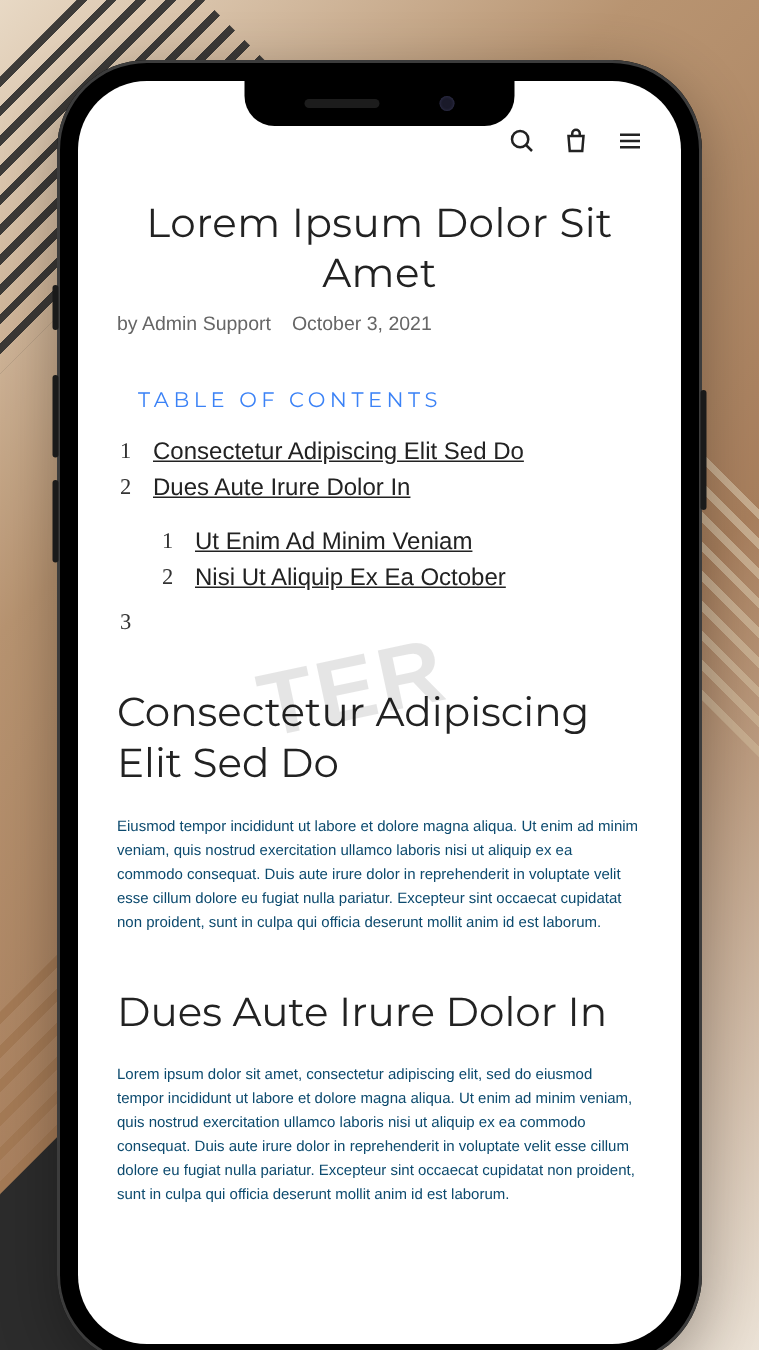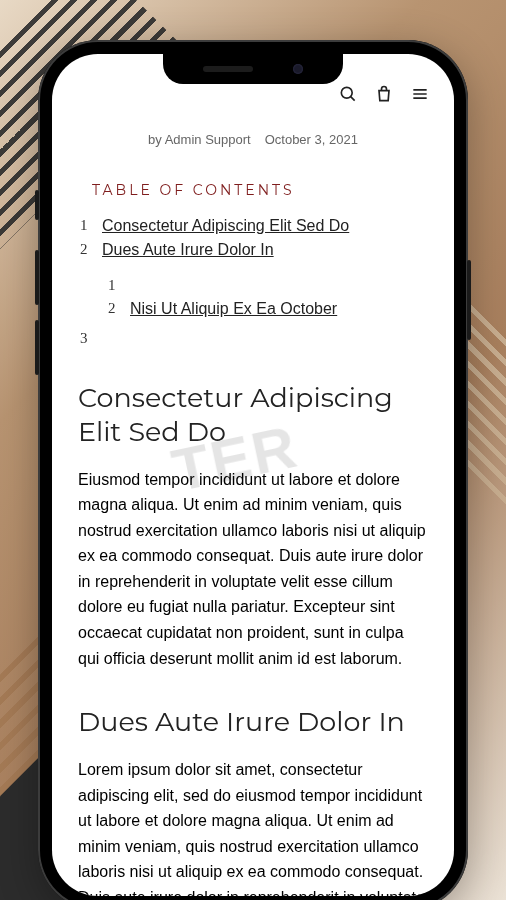--- a/index.html
+++ b/index.html
@@ -68,25 +68,25 @@
   .content::-webkit-scrollbar{display:none;}
   h1.title {
     font-family: "Montserrat","Helvetica Neue",Arial,sans-serif;
     font-weight: 400;
     font-size: 27px;
     text-align:center;
     color:#222;
     margin-bottom: 10px;
     letter-spacing: .3px;
   }
-  .byline { text-align:center; font-size:13px; color:#666; margin-bottom:34px;}
+  .byline { font-size:13px; color:#666; margin-bottom:34px;}
   .byline .sep{display:inline-block; width:14px;}
   .toc-title {
     font-family: "Montserrat",Arial,sans-serif;
-    font-weight:400; letter-spacing:3px; font-size:14px; color:#7f1d1d;
+    font-weight:400; letter-spacing:3px; font-size:14px; color:#3b82f6;
     margin-bottom:18px;
     margin-left: 14px;
   }
   ol.toc, ol.toc ol { list-style:none; }
   ol.toc { margin-left: 2px;}
   ol.toc li { margin: 6px 0; display:flex; align-items:flex-start; gap:12px; flex-wrap:wrap;}
   ol.toc li .n { font-family: Georgia,serif; font-size:15px; color:#333; min-width:10px;}
   ol.toc li a { color:#222; font-size:16px; text-decoration: underline; }
   ol.toc ol { margin-left: 28px; width:100%;}
   .watermark {
@@ -96,21 +96,21 @@
     font-family: Arial, sans-serif;
     pointer-events:none; user-select:none;
     z-index:6;
   }
   h2.sect {
     font-family: "Montserrat","Helvetica Neue",Arial,sans-serif;
     font-weight:400; font-size:27px; color:#222;
     margin-top:34px; margin-bottom:18px; line-height:1.25;
   }
   p.body {
-    font-size:16px; line-height:1.6; color:#000000;
+    font-size:10px; line-height:1.6; color:#0c4a6e;
     margin-bottom:12px;
   }
 </style>
 </head>
 <body>
 
 <div class="bg">
   <div class="stripe tl"></div>
   <div class="stripe mr"></div>
   <div class="stripe bl"></div>
@@ -146,36 +146,38 @@
               <line x1="4" y1="7" x2="20" y2="7"></line>
               <line x1="4" y1="12" x2="20" y2="12"></line>
               <line x1="4" y1="17" x2="20" y2="17"></line>
             </svg>
         </span>
       </div>
 
       <div class="watermark">TER</div>
 
       <div class="content">
+        <h1 class="title">Lorem Ipsum Dolor Sit Amet</h1>
         <div class="byline">
           <span>by </span><span>Admin Support</span><span class="sep"></span><span>October 3, 2021</span>
         </div>
 
         <div class="toc-title">TABLE OF CONTENTS</div>
         <ol class="toc">
           <li>
             <span class="n">1</span>
             <a href="#">Consectetur Adipiscing Elit Sed Do</a>
           </li>
           <li>
             <span class="n">2</span>
             <a href="#">Dues Aute Irure Dolor In</a>
             <ol>
               <li>
                 <span class="n">1</span>
+                <a href="#">Ut Enim Ad Minim Veniam</a>
               </li>
               <li>
                 <span class="n">2</span>
                 <a href="#">Nisi Ut Aliquip Ex Ea October</a>
               </li>
             </ol>
           </li>
           <li>
             <span class="n">3</span>
           </li>

